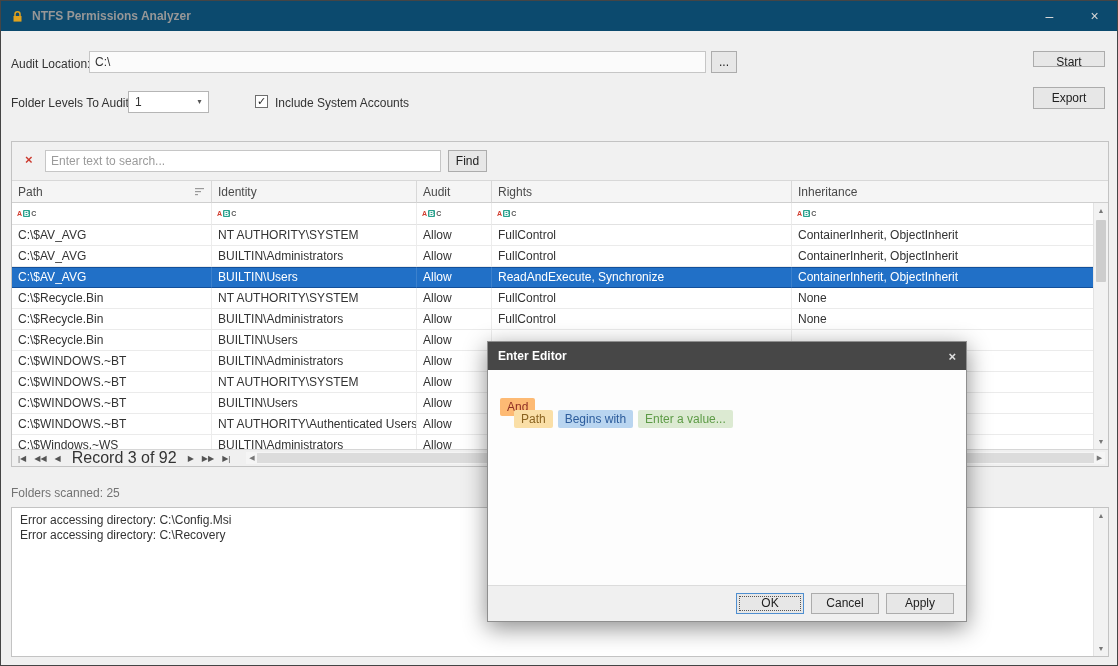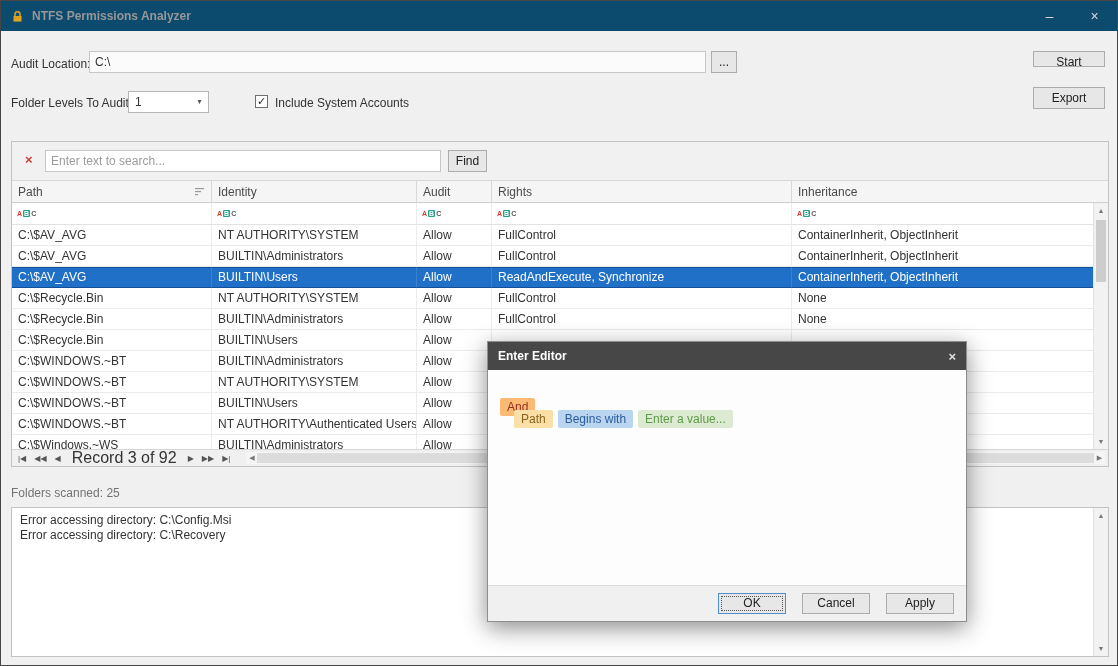--- a/index.html
+++ b/index.html
@@ -71,21 +71,21 @@
   .dialog{position:absolute;left:486px;top:340px;width:480px;height:281px;background:#fdfdfd;border:1px solid #8f8f8f;box-shadow:0 6px 22px rgba(0,0,0,0.45);box-sizing:border-box;z-index:10;}
   .dlg-title{height:28px;background:#474747;color:#fff;display:flex;align-items:center;padding:0 10px;font-weight:700;box-sizing:border-box;}
   .dlg-close{margin-left:auto;color:#e0e0e0;font-size:13px;width:22px;text-align:right;cursor:pointer;}
   .dlg-body{position:absolute;left:0;top:28px;right:0;bottom:36px;background:#fdfdfd;}
   .chip{display:inline-block;padding:2px 7px;border-radius:2px;font-size:12px;line-height:14px;cursor:pointer;white-space:nowrap;}
   .chip-and{position:absolute;left:12px;top:12px;background:#fdba74;color:#8f2f24;margin-top:16px;}
   .cond-row{position:absolute;left:26px;top:40px;display:flex;gap:5px;align-items:center;}
   .chip-field{background:#fadfa7;color:#8a6320;}
   .chip-cond{background:#b9d5f0;color:#2c5c9c;}
   .chip-value{background:#dcead2;color:#5d9b46;}
-  .dlg-footer{position:absolute;left:0;right:0;bottom:0;height:36px;background:#f0f0f0;border-top:1px solid #dcdcdc;display:flex;align-items:center;justify-content:flex-end;gap:16px;padding-right:12px;box-sizing:border-box;}
+  .dlg-footer{position:absolute;left:0;right:0;bottom:0;height:36px;background:#f0f0f0;border-top:1px solid #dcdcdc;display:flex;align-items:center;justify-content:flex-end;gap:7px;padding-right:12px;box-sizing:border-box;}
   .dlg-btn{width:68px;height:21px;background:#e7e7e7;border:1px solid #acacac;font-size:12px;color:#222;text-align:center;line-height:19px;box-sizing:border-box;cursor:pointer;}
   .dlg-btn.default{border-color:#4f8fd0;outline:1px dotted #555;outline-offset:-4px;}
 </style>
 </head>
 <body>
 
 <div class="window">
 
   <div class="titlebar">
     <span class="app-icon">

